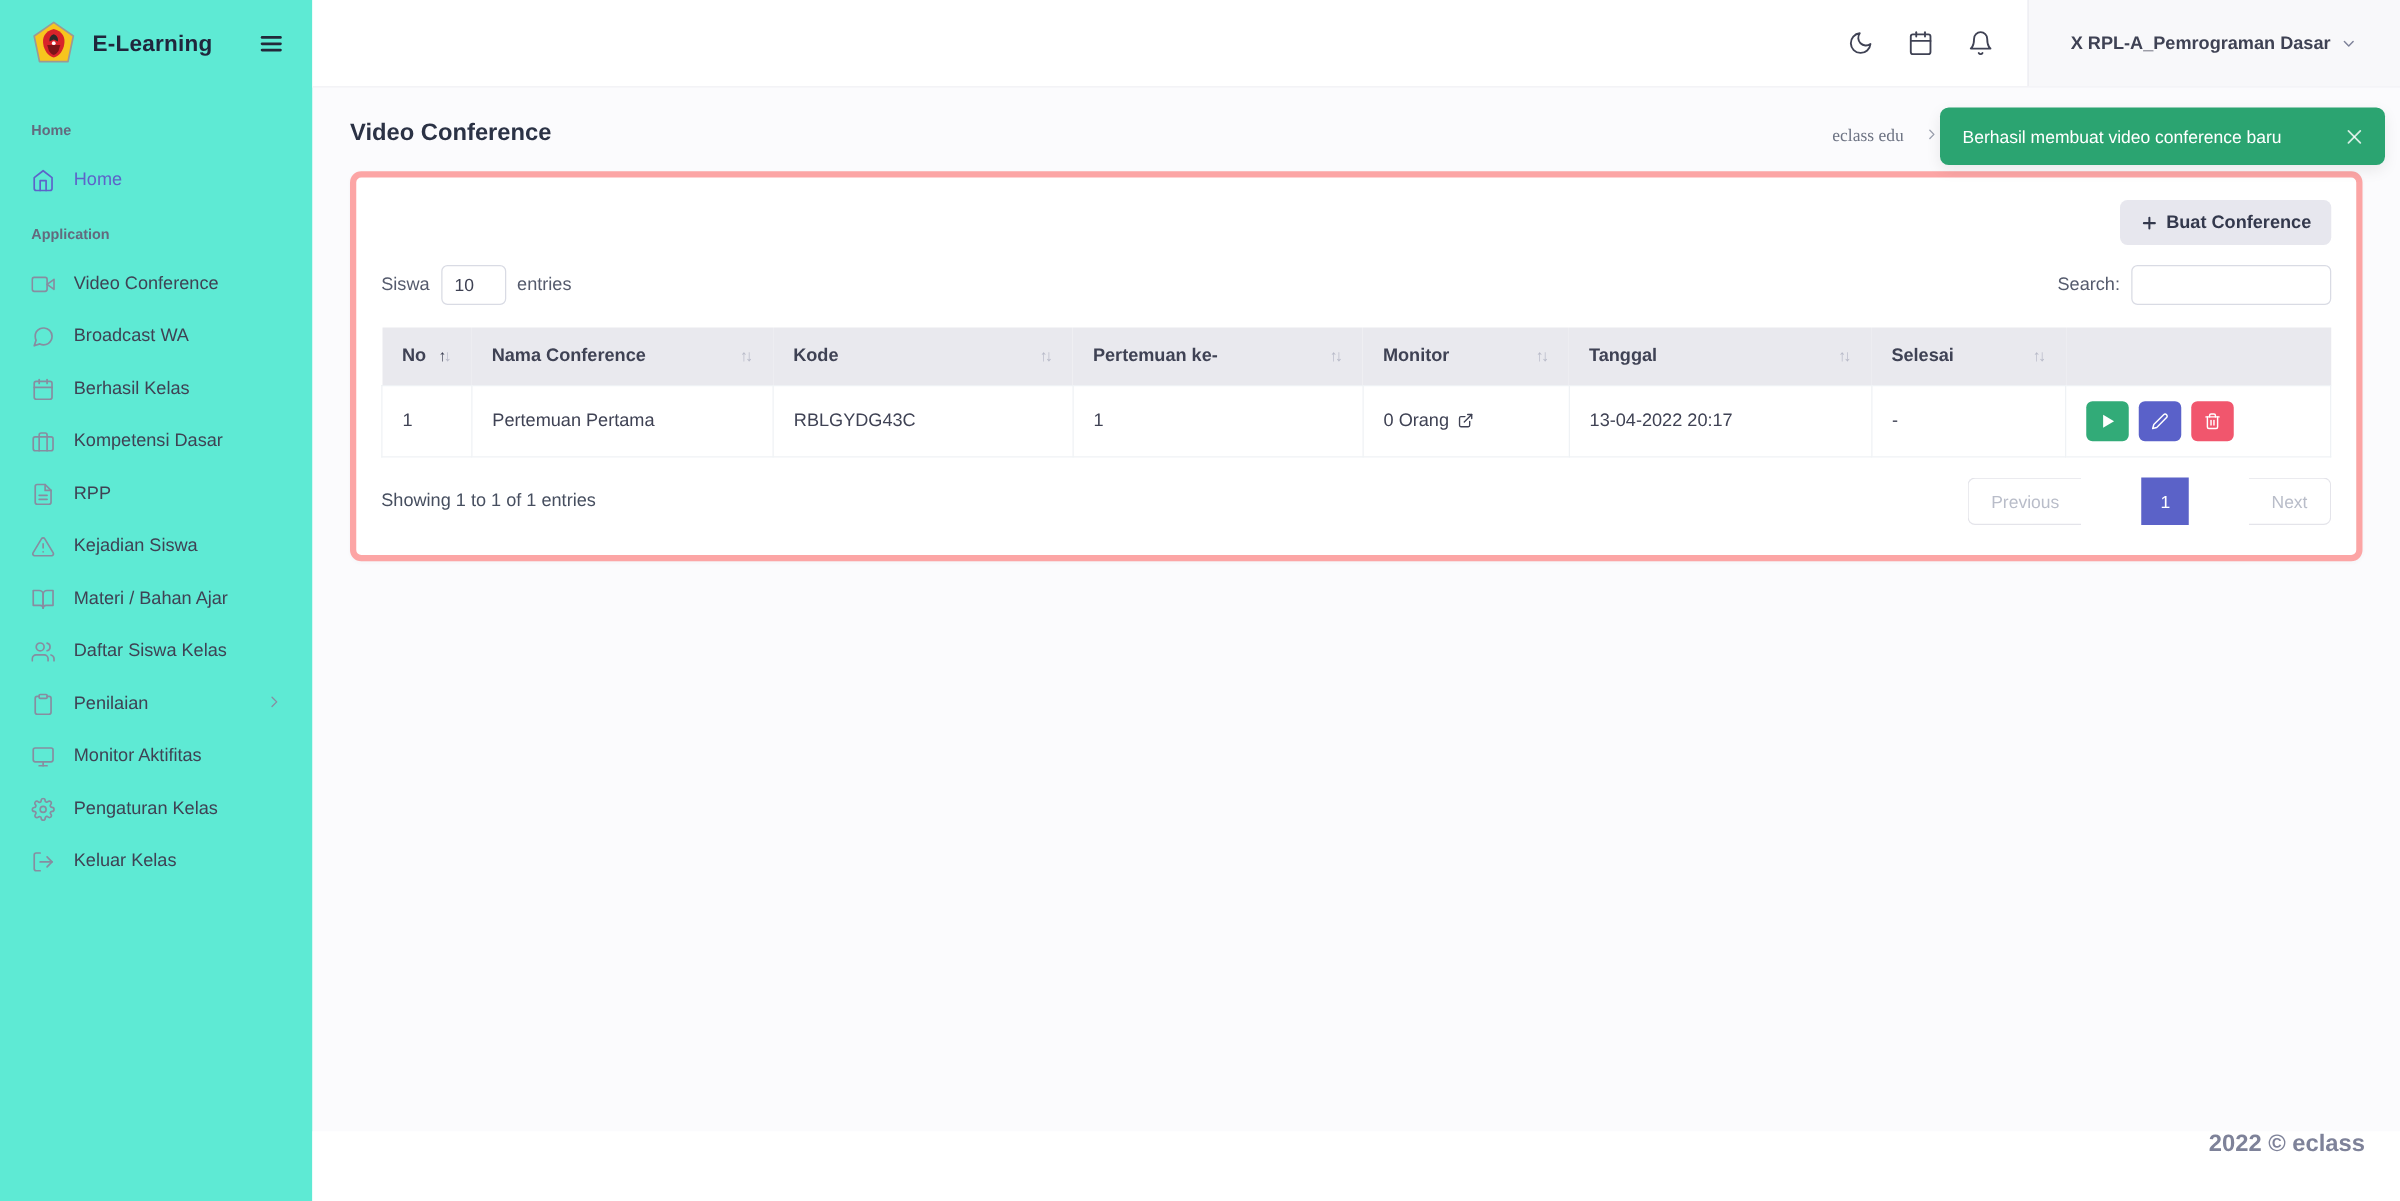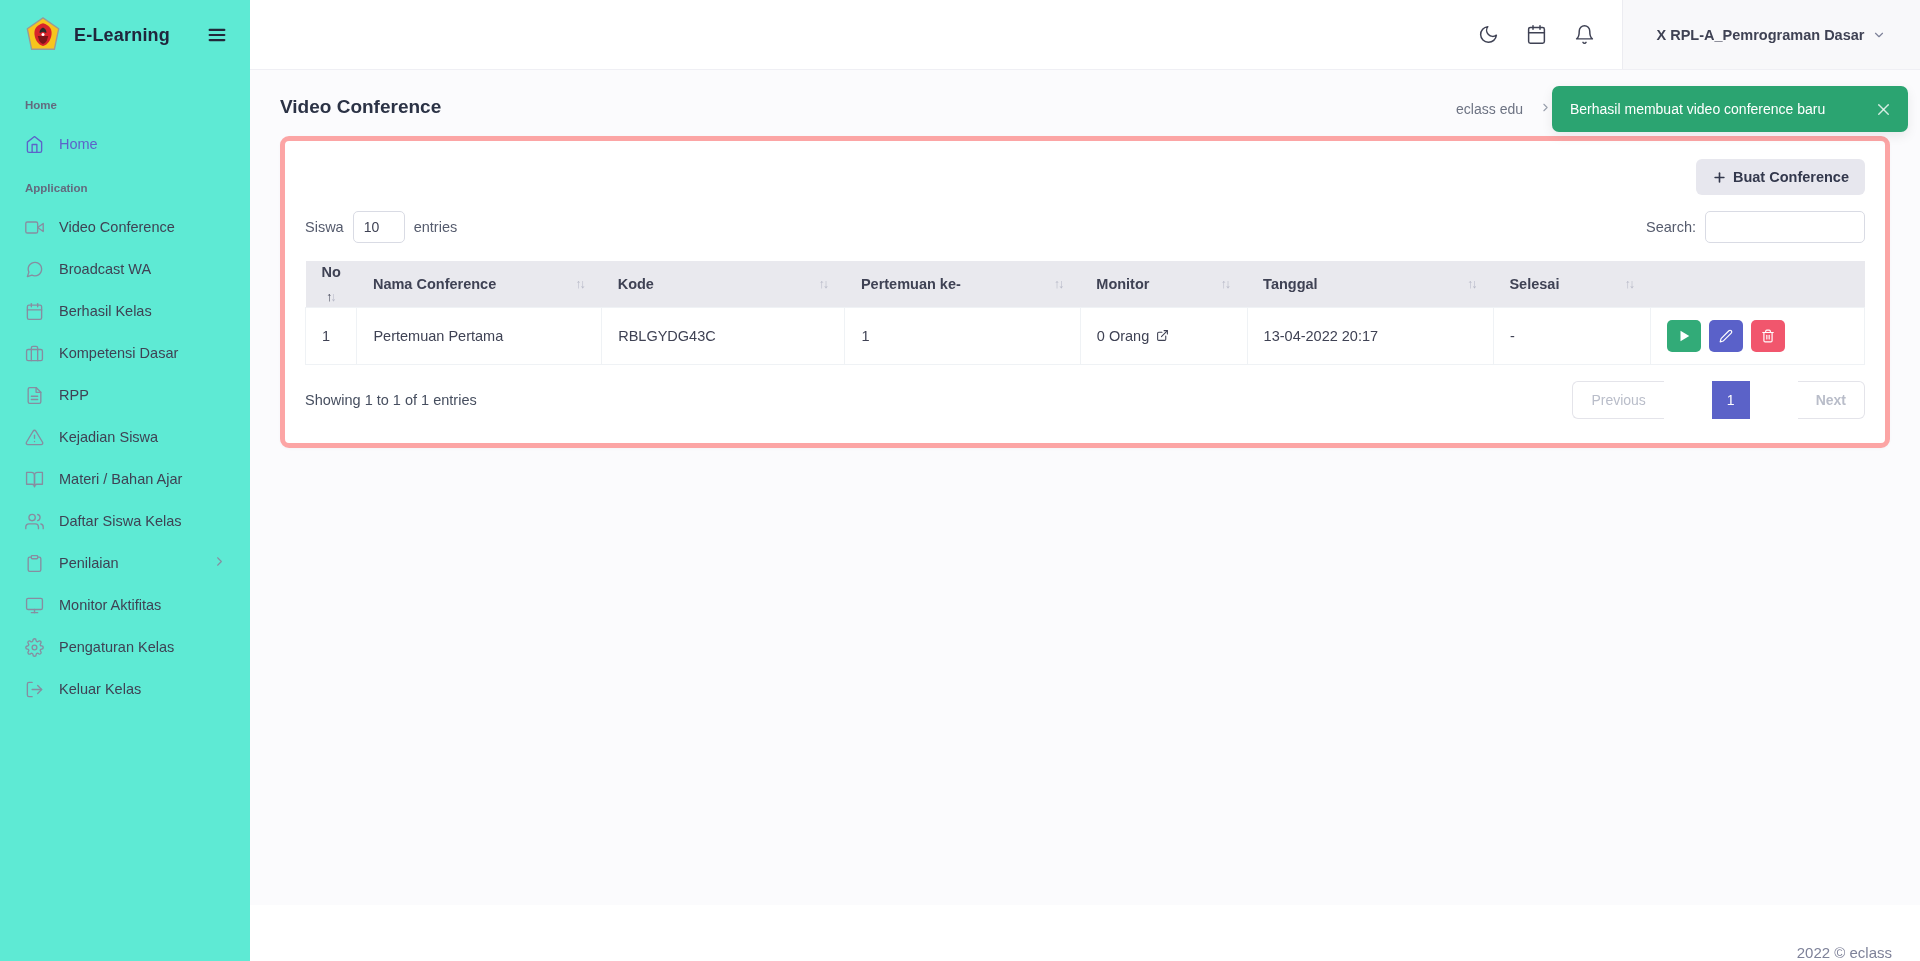--- a/index.html
+++ b/index.html
@@ -30,21 +30,21 @@
   .main { flex:1; min-width:0; display:flex; flex-direction:column; background:#fbfbfd; position:relative; }
   .topbar { height:70px; flex:0 0 70px; background:#fff; border-bottom:1px solid #efeff4; display:flex; align-items:center; justify-content:flex-end; }
   .topbar-icons { display:flex; align-items:center; gap:27px; padding:0 27px; }
   .topbar-icons svg { width:21px; height:21px; stroke:#3f4254; stroke-width:1.7; fill:none; stroke-linecap:round; stroke-linejoin:round; cursor:pointer; }
   .user-panel { height:100%; width:298px; background:#f8f8fa; border-left:1px solid #ececf1; display:flex; align-items:center; justify-content:center; gap:8px; font-size:14.5px; font-weight:600; color:#3f4254; cursor:pointer; }
   .user-panel svg { width:14px; height:14px; stroke:#7e8299; stroke-width:2; fill:none; stroke-linecap:round; stroke-linejoin:round; }
 
   .content { flex:1; padding:0 30px; }
   .content-head { display:flex; align-items:flex-start; justify-content:space-between; padding:26px 0 18px; }
   .page-title { font-size:19px; font-weight:700; color:#2b3245; }
-  .breadcrumb { font-size:14px; color:#6d7383; display:flex; align-items:center; gap:16px; padding-top:5px; margin-right:338px; }
+  .breadcrumb { font-size:14px; color:#6d7383; display:flex; align-items:center; gap:16px; padding-top:5px; margin-right:338px;font-family:Liberation Serif, serif; }
   .breadcrumb .sep svg { width:13px; height:13px; stroke:#9aa0ae; stroke-width:2; fill:none; stroke-linecap:round; stroke-linejoin:round; }
 
   
   .toast { position:absolute; top:86px; right:12px; width:356px; height:46px; background:#2ba471; border-radius:7px; color:#fff; display:flex; align-items:center; padding:0 15px 0 18px; font-size:14px; z-index:20; box-shadow:0 4px 12px rgba(0,0,0,.08); }
   .toast-close { margin-left:auto; cursor:pointer; display:flex; }
   .toast-close svg { width:19px; height:19px; stroke:rgba(255,255,255,.8); stroke-width:1.8; stroke-linecap:round; }
 
   
   .card { background:#fff; border:5px solid #fca5a5; border-radius:9px; padding:18px 20px 24px; box-shadow:0 1px 3px rgba(56,71,109,.03); }
   .card-toolbar { display:flex; justify-content:flex-end; }
@@ -54,40 +54,40 @@
   .table-controls { display:flex; justify-content:space-between; align-items:center; margin:16px 0 18px; }
   .show-group, .search-group { display:flex; align-items:center; gap:9px; font-size:14.5px; color:#555b6d; }
   .page-size { width:52px; height:32px; border:1px solid #d9dbe4; border-radius:5px; background:#fff; display:flex; align-items:center; padding-left:10px; font-size:14px; color:#3f4254; cursor:pointer;text-align:right; }
   .search-input { width:160px; height:32px; border:1px solid #d9dbe4; border-radius:5px; background:#fff; font-size:14px; color:#3f4254; padding:0 10px; outline:none; font-family:"Liberation Sans", sans-serif; }
 
   table { width:100%; border-collapse:collapse; font-size:14.5px; }
   thead th { background:#e9e9ee; color:#3f4254; font-weight:700; text-align:left; height:46px; padding:0 16px; cursor:pointer; }
   .th-inner { display:flex; align-items:center; justify-content:space-between; gap:6px; }
   .sort { color:#b8bac8; font-size:12.5px; letter-spacing:-2px; white-space:nowrap; padding-right:2px; }
   .sort .on { color:#3f4254; }
-  th.col-no .th-inner { justify-content:flex-start; gap:10px;flex-direction:column; }
+  th.col-no .th-inner { justify-content:flex-start; gap:10px; }
   tbody td { border:1px solid #eff2f5; height:57px; padding:0 16px; color:#3f4254; background:#fff; }
   .cell-link { display:inline-flex; align-items:center; gap:7px; cursor:pointer; }
   .cell-link svg { width:13px; height:13px; stroke:#3f4254; stroke-width:2; fill:none; stroke-linecap:round; stroke-linejoin:round; }
   .actions { display:flex; gap:8px; }
   .btn-action { width:34px; height:32px; border:none; border-radius:5px; display:flex; align-items:center; justify-content:center; cursor:pointer; }
   .btn-action svg { width:14px; height:14px; stroke:#fff; stroke-width:2; fill:none; stroke-linecap:round; stroke-linejoin:round; }
   .btn-play { background:#32ab78; } .btn-play svg { fill:#fff; stroke:none; }
   .btn-edit { background:#5a61c9; }
   .btn-delete { background:#f1566d; }
 
   .table-footer { display:flex; justify-content:space-between; align-items:center; margin-top:16px; }
   .table-info { font-size:14.5px; color:#464e5f; }
   .pagination { display:flex; align-items:stretch; height:38px;gap:48px; }
   .page-btn { border:1px solid #e4e4ea; background:#fff; color:#b9bdc9; font-size:14px; display:flex; align-items:center; padding:0 18px; cursor:pointer; font-family:"Liberation Sans", sans-serif; }
   .page-btn.prev { border-radius:6px 0 0 6px; border-right:none; }
-  .page-btn.next { border-radius:0 6px 6px 0; border-left:none;font-weight:bold; }
+  .page-btn.next { border-radius:0 6px 6px 0; border-left:none; }
   .page-current { background:#5b62c8; color:#fff; display:flex; align-items:center; padding:0 15px; font-size:14px; cursor:pointer; }
 
-  .site-footer { height:56px; flex:0 0 56px; background:#fff; display:flex; align-items:flex-end; justify-content:flex-end; padding:0 28px; font-size:15px; color:#7e8299; }
+  .site-footer { height:56px; flex:0 0 56px; background:#fff; display:flex; align-items:flex-start; justify-content:flex-end; padding:0 28px; font-size:19px; color:#7e8299;font-weight:bold; }
 </style>
 </head>
 <body>
 
 <div class="app">
 
   <aside class="sidebar">
     <div class="brand">
       <svg class="brand-logo" viewBox="0 0 40 40">
         <path d="M20 2 L36.5 13.5 L32 35 L8 35 L3.5 13.5 Z" fill="#f7c51e" stroke="#9a9a96" stroke-width="1.4" stroke-linejoin="round"></path>

